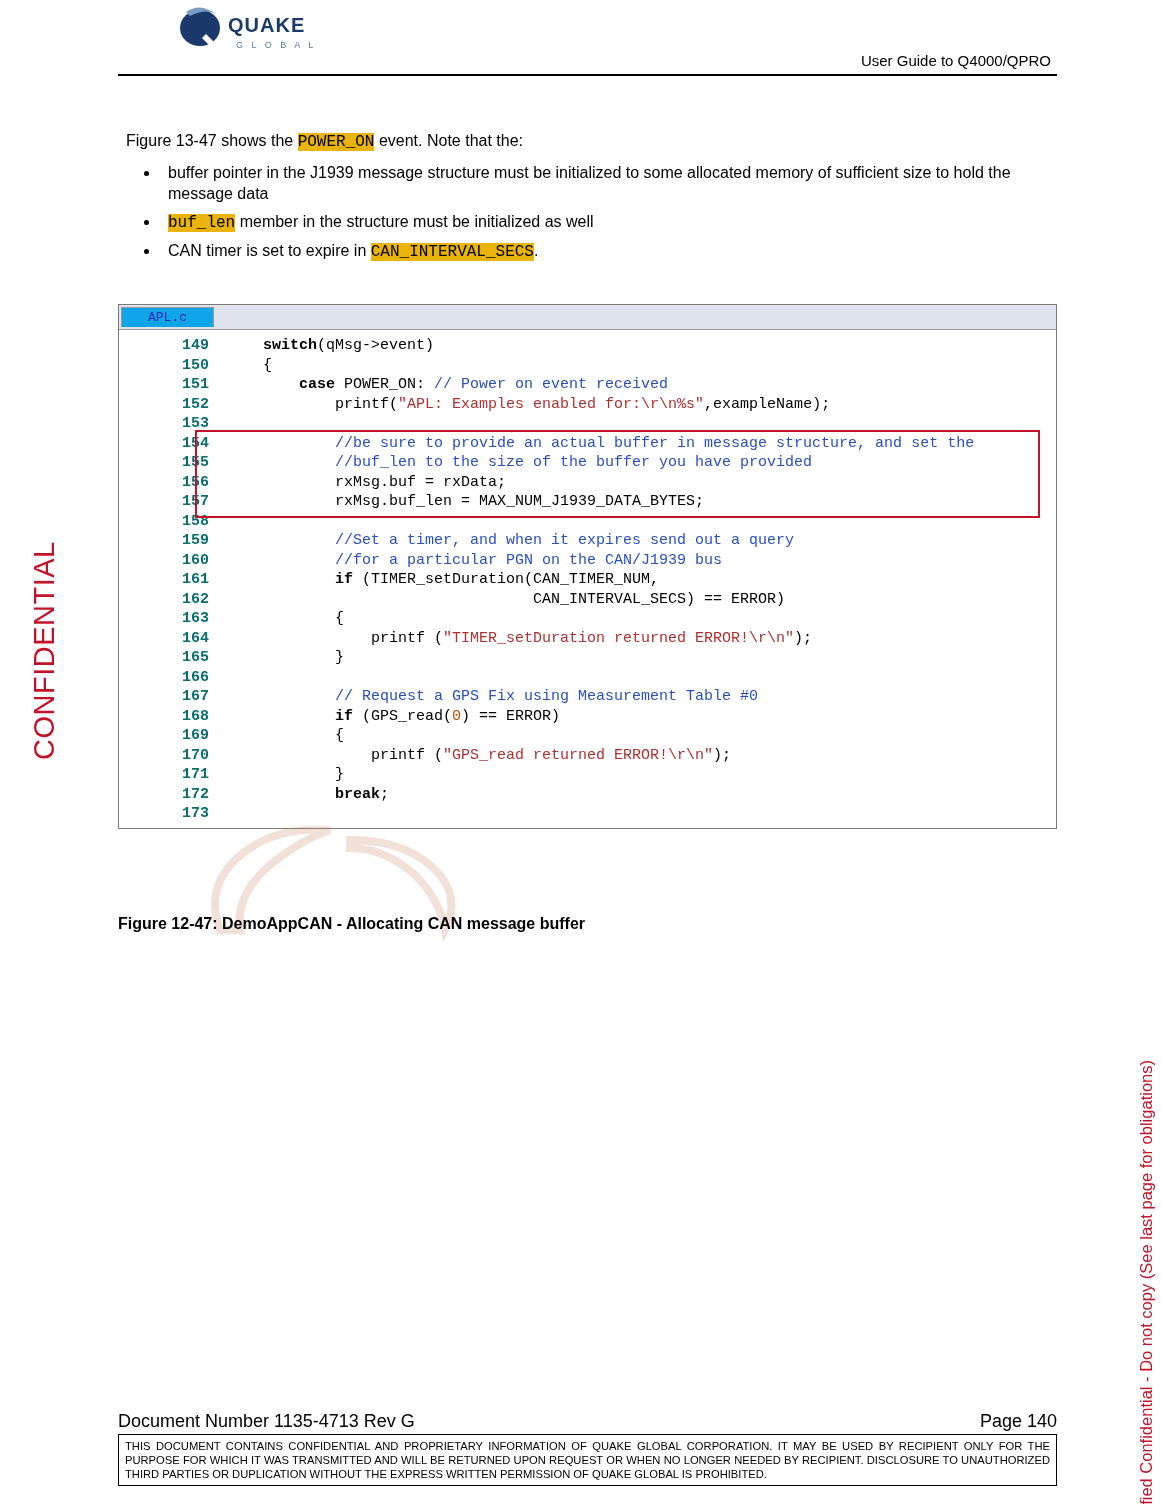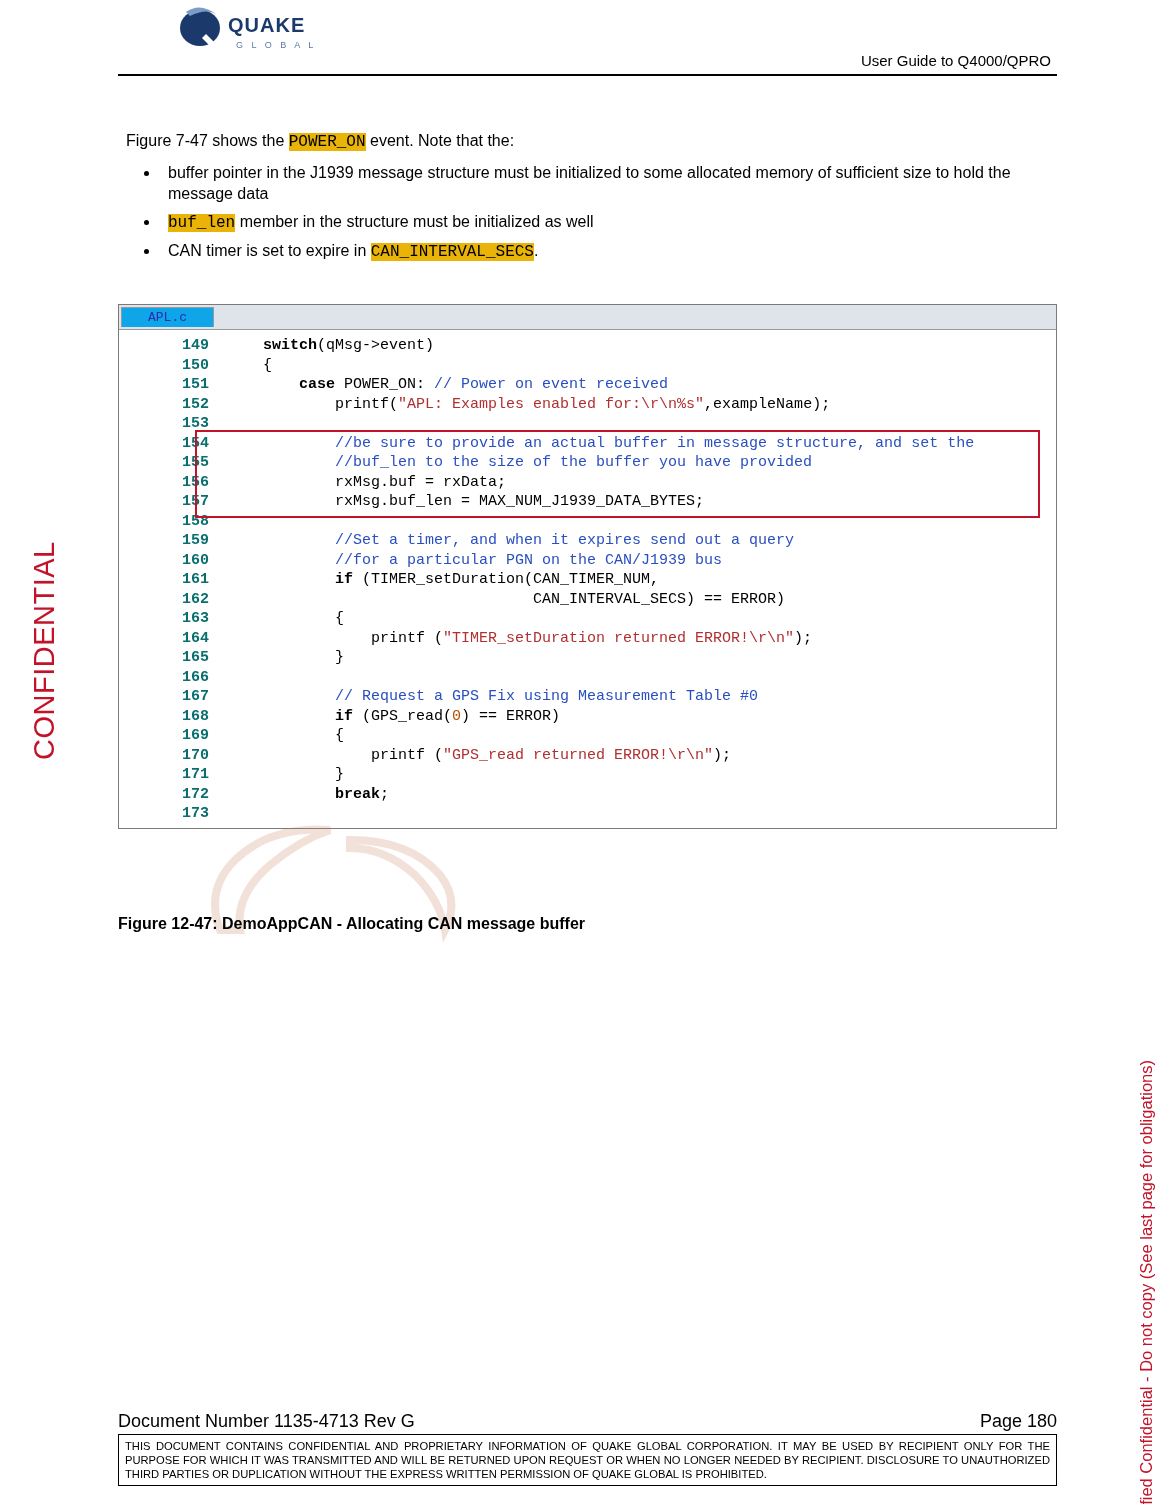--- a/index.html
+++ b/index.html
@@ -50,21 +50,21 @@
         <polygon points="30,28 44,42 38,44 26,32" fill="#fff"></polygon>
         <text x="52" y="26" font-family="Arial" font-size="20" font-weight="bold" fill="#1b3a6b" letter-spacing="1">QUAKE</text>
         <text x="60" y="42" font-family="Arial" font-size="9" fill="#5a7aa8" letter-spacing="3">G L O B A L</text>
       </svg>
     </div>
     <div class="guide-title">User Guide to Q4000/QPRO</div>
   </div>
   <div class="header-rule"></div>
 
   <div class="body-text">
-    <span>Figure 7-47 shows the </span><code>POWER_ON</code><span> event.  Note that the:</span>
+    <span>Figure 13-47 shows the </span><code>POWER_ON</code><span> event.  Note that the:</span>
     <ul class="bullets" id="bullets">
         <li>buffer pointer in the J1939 message structure must be initialized to some allocated memory of sufficient size to hold the message data</li>
         <li><span></span><code>buf_len</code><span> member in the structure must be initialized as well</span></li>
         <li><span>CAN timer is set to expire in </span><code>CAN_INTERVAL_SECS</code><span>.</span></li>
       </ul>
   </div>
 
   <div class="code-box">
     <div class="tab">
       <span class="tab-lbl">APL.c</span>
@@ -107,18 +107,18 @@
   </div>
 
   <div class="figure-caption">Figure 12-47:  DemoAppCAN - Allocating CAN message buffer</div>
 
   <div class="confidential-left">CONFIDENTIAL</div>
   <div class="confidential-right">Information classified Confidential - Do not copy (See last page for obligations)</div>
 
   <div class="footer">
     <div class="footer-top">
       <span>Document Number 1135-4713   Rev G</span>
-      <span>Page 180</span>
+      <span>Page 140</span>
     </div>
     <div class="footer-box">THIS DOCUMENT CONTAINS CONFIDENTIAL AND PROPRIETARY INFORMATION OF QUAKE GLOBAL CORPORATION.   IT MAY BE USED BY RECIPIENT ONLY FOR THE PURPOSE FOR WHICH IT WAS TRANSMITTED AND WILL BE RETURNED UPON REQUEST OR WHEN NO LONGER NEEDED BY RECIPIENT.  DISCLOSURE TO UNAUTHORIZED THIRD PARTIES OR DUPLICATION WITHOUT THE EXPRESS WRITTEN PERMISSION OF QUAKE GLOBAL IS PROHIBITED.</div>
   </div>
 
 </div>
 
 </body></html>

